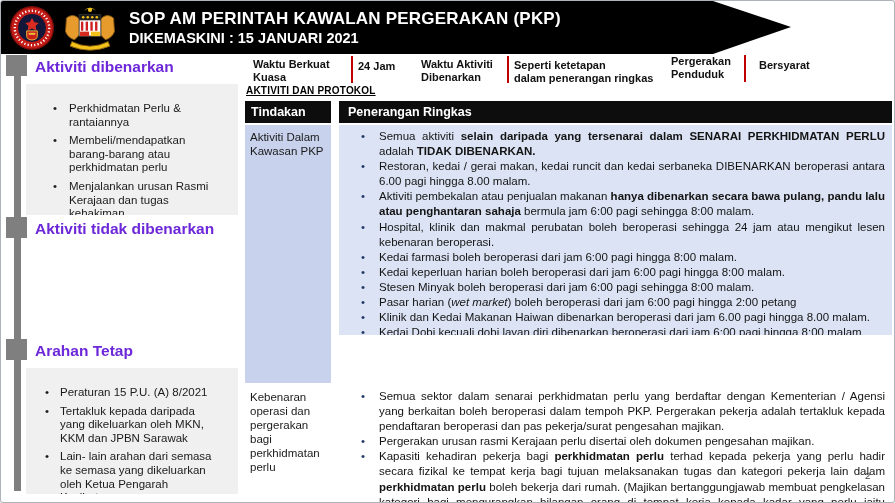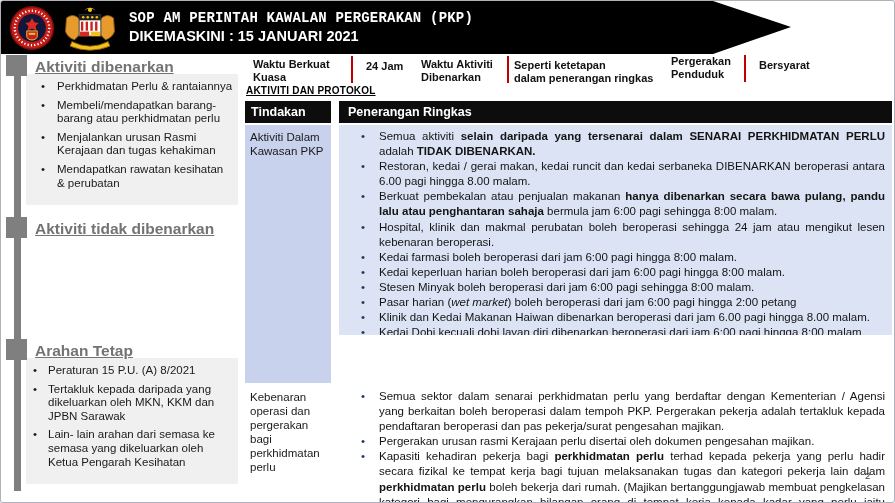--- a/index.html
+++ b/index.html
@@ -6,42 +6,42 @@
   .slide{position:relative;width:895px;height:503px;background:#fff;border:1px solid #aeb2ba;
          border-radius:3px;box-sizing:border-box;overflow:hidden;margin:0 auto;}
   
   .banner{position:absolute;left:0;top:0;width:792px;height:53px;background:var(--banner-bg,#000);
           clip-path:polygon(0 0,712px 0,790px 26px,712px 53px,0 53px);
           display:flex;align-items:center;}
   .logo{flex:0 0 auto;}
   .logo.mkn{margin-left:8px;}
   .logo.jata{margin-left:6px;}
   .banner-titles{margin-left:10px;color:#fff;line-height:1.12;}
-  .banner-title{font-size:14px;font-weight:bold;letter-spacing:.2px;font-family:Liberation Mono, monospace;}
+  .banner-title{font-size:17px;font-weight:bold;letter-spacing:.2px;}
   .banner-subtitle{font-size:14.5px;font-weight:bold;margin-top:2px;}
   
   .ib{position:absolute;font-size:11px;font-weight:bold;color:#111;line-height:13px;white-space:pre-line;}
   .ib-div{position:absolute;width:2px;height:27px;background:var(--accent-red,#c00000);}
-  .l0{left:252px;top:57px;} .v0{left:365px;top:59px;text-align:center;}
+  .l0{left:252px;top:57px;} .v0{left:357px;top:59px;text-align:center;}
   .l1{left:420px;top:57px;} .v1{left:513px;top:58px;}
   .l2{left:670px;top:54px;} .v2{left:750px;top:58px;padding-left:8px;}
   .d0{left:350px;top:55px;} .d1{left:506px;top:55px;} .d2{left:743px;top:54px;}
   .proto-title{position:absolute;left:245px;top:84px;font-size:10px;font-weight:bold;
                text-decoration:underline;letter-spacing:.2px;color:#000;}
   
   .sidebar{position:absolute;left:0;top:53px;width:240px;height:445px;}
   .v-bar{position:absolute;left:13px;top:4px;width:7px;height:433px;background:var(--marker-gray,#7f7f7f);}
   .sec{position:absolute;left:5px;width:233px;}
   .sec-0{top:0;} .sec-1{top:162px;} .sec-2{top:284px;}
   .sq{position:absolute;left:0;top:1px;width:21px;height:21px;background:var(--marker-gray,#7f7f7f);}
-  .sec-title{margin-left:29px;font-size:15.5px;font-weight:bold;color:#737373;line-height:25px;height:20px;text-decoration:underline;}
+  .sec-title{margin-left:29px;font-size:15.5px;font-weight:bold;color:#6d28d9;line-height:25px;height:30px;}
   .sec-box{margin-left:20px;width:212px;background:var(--sidebar-box-bg,#f0f0f0);box-sizing:border-box;
            overflow:hidden;padding:6px 4px 4px 0;}
   .sec-0 .sec-box{height:131px;} .sec-1 .sec-box{height:94px;} .sec-2 .sec-box{height:126px;}
-  .sec-box ul{margin:0;padding:0;list-style:none;}
+  .sec-box ul{margin:12px;padding:0;list-style:none;}
   .sec-box li{position:relative;font-size:11.5px;line-height:13.6px;color:#1a1a1a;
               padding-left:22px;margin-bottom:5px;}
   .sec-box li::before{content:"•";position:absolute;left:7px;}
   .sec-0 .sec-box li{padding-left:31px;}
   .sec-0 .sec-box li::before{left:15px;}
   
   .ptable{position:absolute;left:244px;top:100px;width:647px;}
   .thead{display:flex;}
   .th{background:var(--table-header-bg,#000);color:#fff;font-size:12.5px;font-weight:bold;
       height:22px;line-height:22px;box-sizing:border-box;}
@@ -160,21 +160,21 @@
       <div class="th c2">Penerangan Ringkas</div>
     </div>
     <div>
   <div class="trow row-0">
     <div class="td c1">Aktiviti Dalam Kawasan PKP</div>
     <div class="cgap"></div>
     <div class="td c2">
       <ul class="bullets">
               <li><span>Semua aktiviti </span><span style="font-weight: bold;">selain daripada yang tersenarai dalam SENARAI PERKHIDMATAN PERLU</span><span> adalah </span><span style="font-weight: bold;">TIDAK DIBENARKAN.</span></li>
               <li><span>Restoran, kedai / gerai makan, kedai runcit dan kedai serbaneka DIBENARKAN beroperasi antara 6.00 pagi hingga 8.00 malam.</span></li>
-              <li><span>Berkuat pembekalan atau penjualan makanan </span><span style="font-weight: bold;">hanya dibenarkan secara bawa pulang, pandu lalu atau penghantaran sahaja</span><span> bermula jam 6:00 pagi sehingga 8:00 malam.</span></li>
+              <li><span>Aktiviti pembekalan atau penjualan makanan </span><span style="font-weight: bold;">hanya dibenarkan secara bawa pulang, pandu lalu atau penghantaran sahaja</span><span> bermula jam 6:00 pagi sehingga 8:00 malam.</span></li>
               <li><span>Hospital, klinik dan makmal perubatan boleh beroperasi sehingga 24 jam atau mengikut lesen kebenaran beroperasi.</span></li>
               <li><span>Kedai farmasi boleh beroperasi dari jam 6:00 pagi hingga 8:00 malam.</span></li>
               <li><span>Kedai keperluan harian boleh beroperasi dari jam 6:00 pagi hingga 8:00 malam.</span></li>
               <li><span>Stesen Minyak boleh beroperasi dari jam 6:00 pagi sehingga 8:00 malam.</span></li>
               <li><span>Pasar harian (</span><span style="font-style: italic;">wet market</span><span>) boleh beroperasi dari jam 6:00 pagi hingga 2:00 petang</span></li>
               <li><span>Klinik dan Kedai Makanan Haiwan dibenarkan beroperasi dari jam 6.00 pagi hingga 8.00 malam.</span></li>
               <li><span>Kedai Dobi kecuali dobi layan diri dibenarkan beroperasi dari jam 6:00 pagi hingga 8:00 malam</span></li>
             </ul>
     </div>
   </div>

